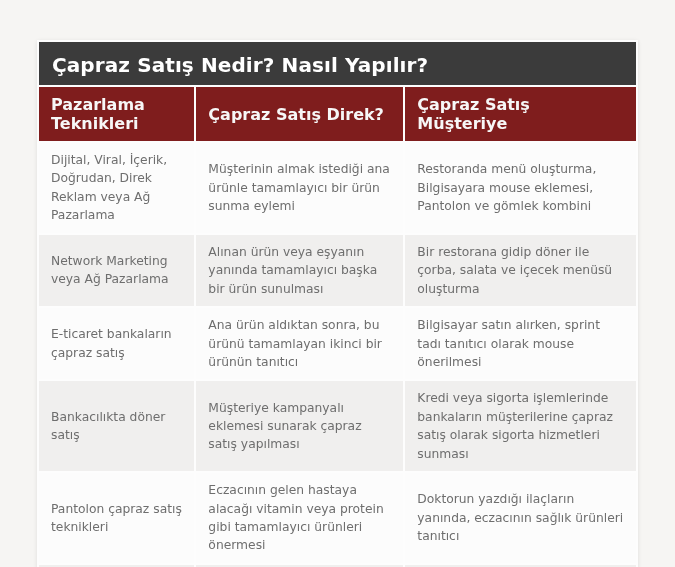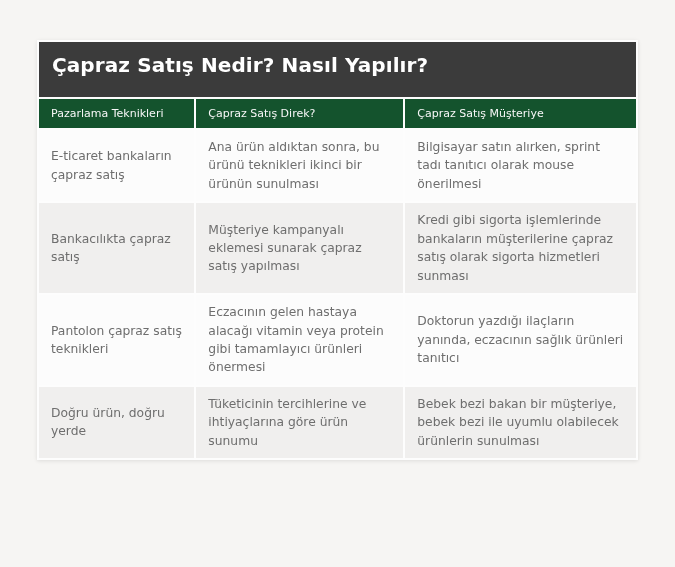--- a/index.html
+++ b/index.html
@@ -26,28 +26,28 @@
   }
   col.c1 { width: 26.2%; }
   col.c2 { width: 34.9%; }
   col.c3 { width: 38.9%; }
   th.title-cell {
     background: #3b3b3b;
     color: #ffffff;
     font-size: 20px;
     font-weight: bold;
     text-align: left;
-    padding: 11px 13px 20px 13px;
+    padding: 11px 13px 8px 13px;
     letter-spacing: 0.1px;
   }
   th.col-head {
-    background: #14532d;
+    background: #7f1d1d;
     color: #f7f7f7;
-    font-size: 11px;
-    font-weight: normal;
+    font-size: 16px;
+    font-weight: bold;
     text-align: left;
     padding: 8px 12px;
   }
   td {
     font-size: 12.3px;
     color: #6e6e6e;
     line-height: 1.5;
     padding: 8px 12px;
     text-align: left;
     vertical-align: middle;
@@ -71,28 +71,38 @@
         <th class="title-cell" colspan="3">Çapraz Satış Nedir? Nasıl Yapılır?</th>
       </tr>
       <tr>
           <th class="col-head">Pazarlama Teknikleri</th>
           <th class="col-head">Çapraz Satış Direk?</th>
           <th class="col-head">Çapraz Satış Müşteriye</th>
         </tr>
     </thead>
     <tbody>
         <tr>
+          <td>Dijital, Viral, İçerik, Doğrudan, Direk Reklam veya Ağ Pazarlama</td>
+          <td>Müşterinin almak istediği ana ürünle tamamlayıcı bir ürün sunma eylemi</td>
+          <td>Restoranda menü oluşturma, Bilgisayara mouse eklemesi, Pantolon ve gömlek kombini</td>
+        </tr>
+        <tr>
+          <td>Network Marketing veya Ağ Pazarlama</td>
+          <td>Alınan ürün veya eşyanın yanında tamamlayıcı başka bir ürün sunulması</td>
+          <td>Bir restorana gidip döner ile çorba, salata ve içecek menüsü oluşturma</td>
+        </tr>
+        <tr>
           <td>E-ticaret bankaların çapraz satış</td>
-          <td>Ana ürün aldıktan sonra, bu ürünü teknikleri ikinci bir ürünün sunulması</td>
+          <td>Ana ürün aldıktan sonra, bu ürünü tamamlayan ikinci bir ürünün tanıtıcı</td>
           <td>Bilgisayar satın alırken, sprint tadı tanıtıcı olarak mouse önerilmesi</td>
         </tr>
         <tr>
-          <td>Bankacılıkta çapraz satış</td>
+          <td>Bankacılıkta döner satış</td>
           <td>Müşteriye kampanyalı eklemesi sunarak çapraz satış yapılması</td>
-          <td>Kredi gibi sigorta işlemlerinde bankaların müşterilerine çapraz satış olarak sigorta hizmetleri sunması</td>
+          <td>Kredi veya sigorta işlemlerinde bankaların müşterilerine çapraz satış olarak sigorta hizmetleri sunması</td>
         </tr>
         <tr>
           <td>Pantolon çapraz satış teknikleri</td>
           <td>Eczacının gelen hastaya alacağı vitamin veya protein gibi tamamlayıcı ürünleri önermesi</td>
           <td>Doktorun yazdığı ilaçların yanında, eczacının sağlık ürünleri tanıtıcı</td>
         </tr>
         <tr>
           <td>Doğru ürün, doğru yerde</td>
           <td>Tüketicinin tercihlerine ve ihtiyaçlarına göre ürün sunumu</td>
           <td>Bebek bezi bakan bir müşteriye, bebek bezi ile uyumlu olabilecek ürünlerin sunulması</td>

